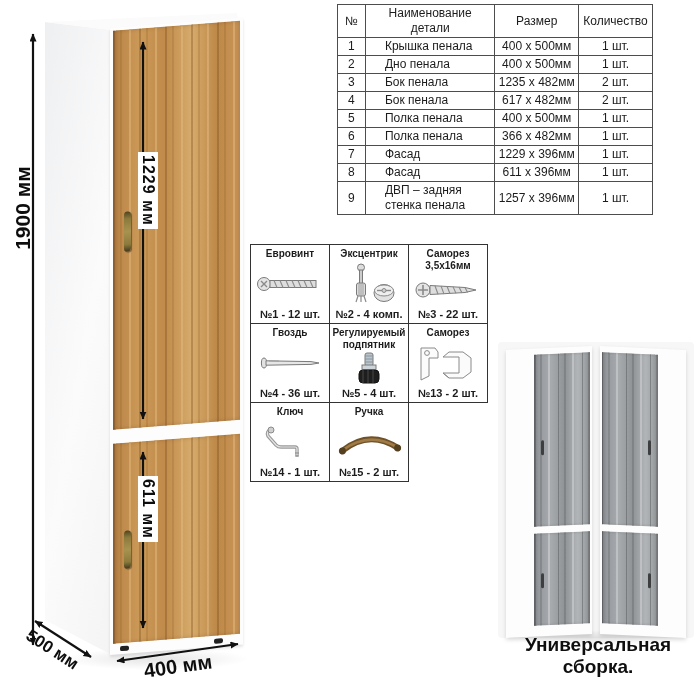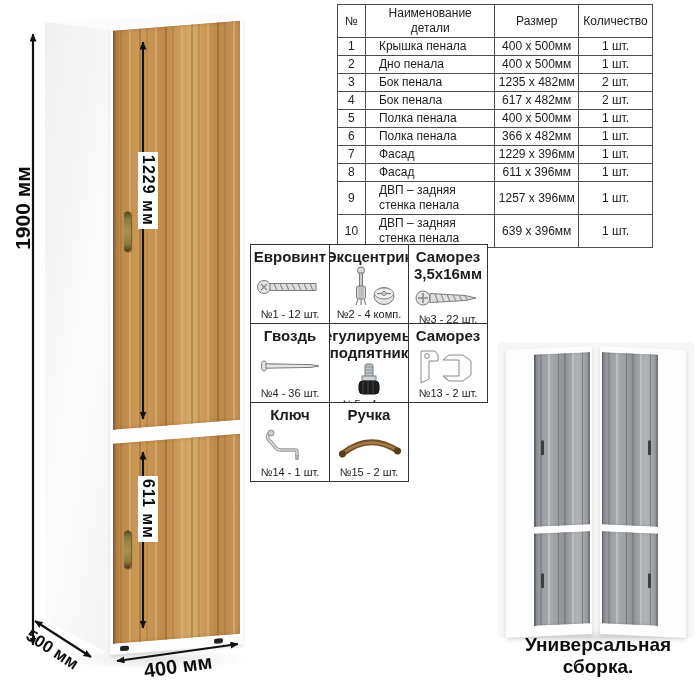--- a/index.html
+++ b/index.html
@@ -43,35 +43,35 @@
   #label-top-door{left:138px;top:152px;}
   #label-bottom-door{left:138px;top:476px;}
   #label-depth{left:15px;top:640px;width:74px;text-align:center;font-size:17px;transform:rotate(33deg);}
   #label-width{left:132px;top:655px;width:92px;text-align:center;font-size:20px;transform:rotate(-8deg);}
 
   
   #parts-table{position:absolute;left:337px;top:4px;width:316px;border-collapse:collapse;
     font-size:12px;color:#1c1c1c;}
   #parts-table th,#parts-table td{border:1px solid #4d4d4d;padding:1px 3px;line-height:1.25;
     text-align:center;font-weight:normal;height:17px;}
-  #parts-table td.cell-name{text-align:left;padding-left:13px;}
+  #parts-table td.cell-name{text-align:left;padding-left:19px;}
   #parts-table col.c-num{width:28px;}
   #parts-table col.c-name{width:130px;}
   #parts-table col.c-size{width:84px;}
   #parts-table col.c-qty{width:74px;}
 
   
   #hardware-grid{position:absolute;left:250px;top:244px;display:grid;
     grid-template-columns:repeat(3,79px);grid-auto-rows:79px;
     border-top:1.5px solid #333;border-left:1.5px solid #333;background:#fff;}
   .hw-cell{border-right:1.5px solid #333;border-bottom:1.5px solid #333;
     display:flex;flex-direction:column;align-items:center;justify-content:space-between;
     padding:3px 2px;overflow:hidden;background:#fff;}
-  .hw-title{font-weight:bold;font-size:15px;line-height:1.15;text-align:center;}
-  .hw-count{font-weight:normal;font-size:11px;text-align:center;}
+  .hw-title{font-weight:bold;font-size:10px;line-height:1.15;text-align:center;}
+  .hw-count{font-weight:bold;font-size:11px;text-align:center;}
   .hw-icon{flex:1;display:flex;align-items:center;justify-content:center;}
 
   
   #assembly{position:absolute;left:498px;top:338px;width:200px;height:330px;}
   .asm-backdrop{position:absolute;left:0;top:4px;width:196px;height:296px;background:#f7f7f8;border-radius:4px;}
   .graywood{background:
     repeating-linear-gradient(90deg,rgba(70,72,74,.4) 0 1.5px,rgba(0,0,0,0) 1.5px 6px,
       rgba(90,92,94,.3) 6px 8px,rgba(0,0,0,0) 8px 14px,
       rgba(214,216,218,.5) 14px 16px,rgba(0,0,0,0) 16px 24px),
     linear-gradient(90deg,#8f9296,#a8abae 30%,#909396 55%,#b2b5b8 78%,#94979a);}
@@ -198,26 +198,20 @@
       <td class="cell-name" data-name="part-name">Фасад</td>
       <td data-name="part-size">611 x 396мм</td>
       <td data-name="part-qty">1 шт.</td>
     </tr>
     <tr data-name="table-row">
       <td data-name="part-num">9</td>
       <td class="cell-name" data-name="part-name">ДВП – задняя стенка пенала</td>
       <td data-name="part-size">1257 x 396мм</td>
       <td data-name="part-qty">1 шт.</td>
     </tr>
-    <tr data-name="table-row">
-      <td data-name="part-num">10</td>
-      <td class="cell-name" data-name="part-name">ДВП – задняя стенка пенала</td>
-      <td data-name="part-size">639 x 396мм</td>
-      <td data-name="part-qty">1 шт.</td>
-    </tr>
   </tbody>
     </table>
 
   <div id="hardware-grid" data-name="hardware-grid">
 
     <div class="hw-cell" data-name="hardware-cell-euroscrew">
       <div class="hw-title" data-name="hardware-title">Евровинт</div>
       <div class="hw-icon" data-name="euroscrew-icon">
         <svg class="icon-svg" width="70" height="30" viewBox="0 0 70 30">
           <circle cx="9" cy="15" r="6.5" fill="#e4e4e4" stroke="#7a7a7a"></circle>

